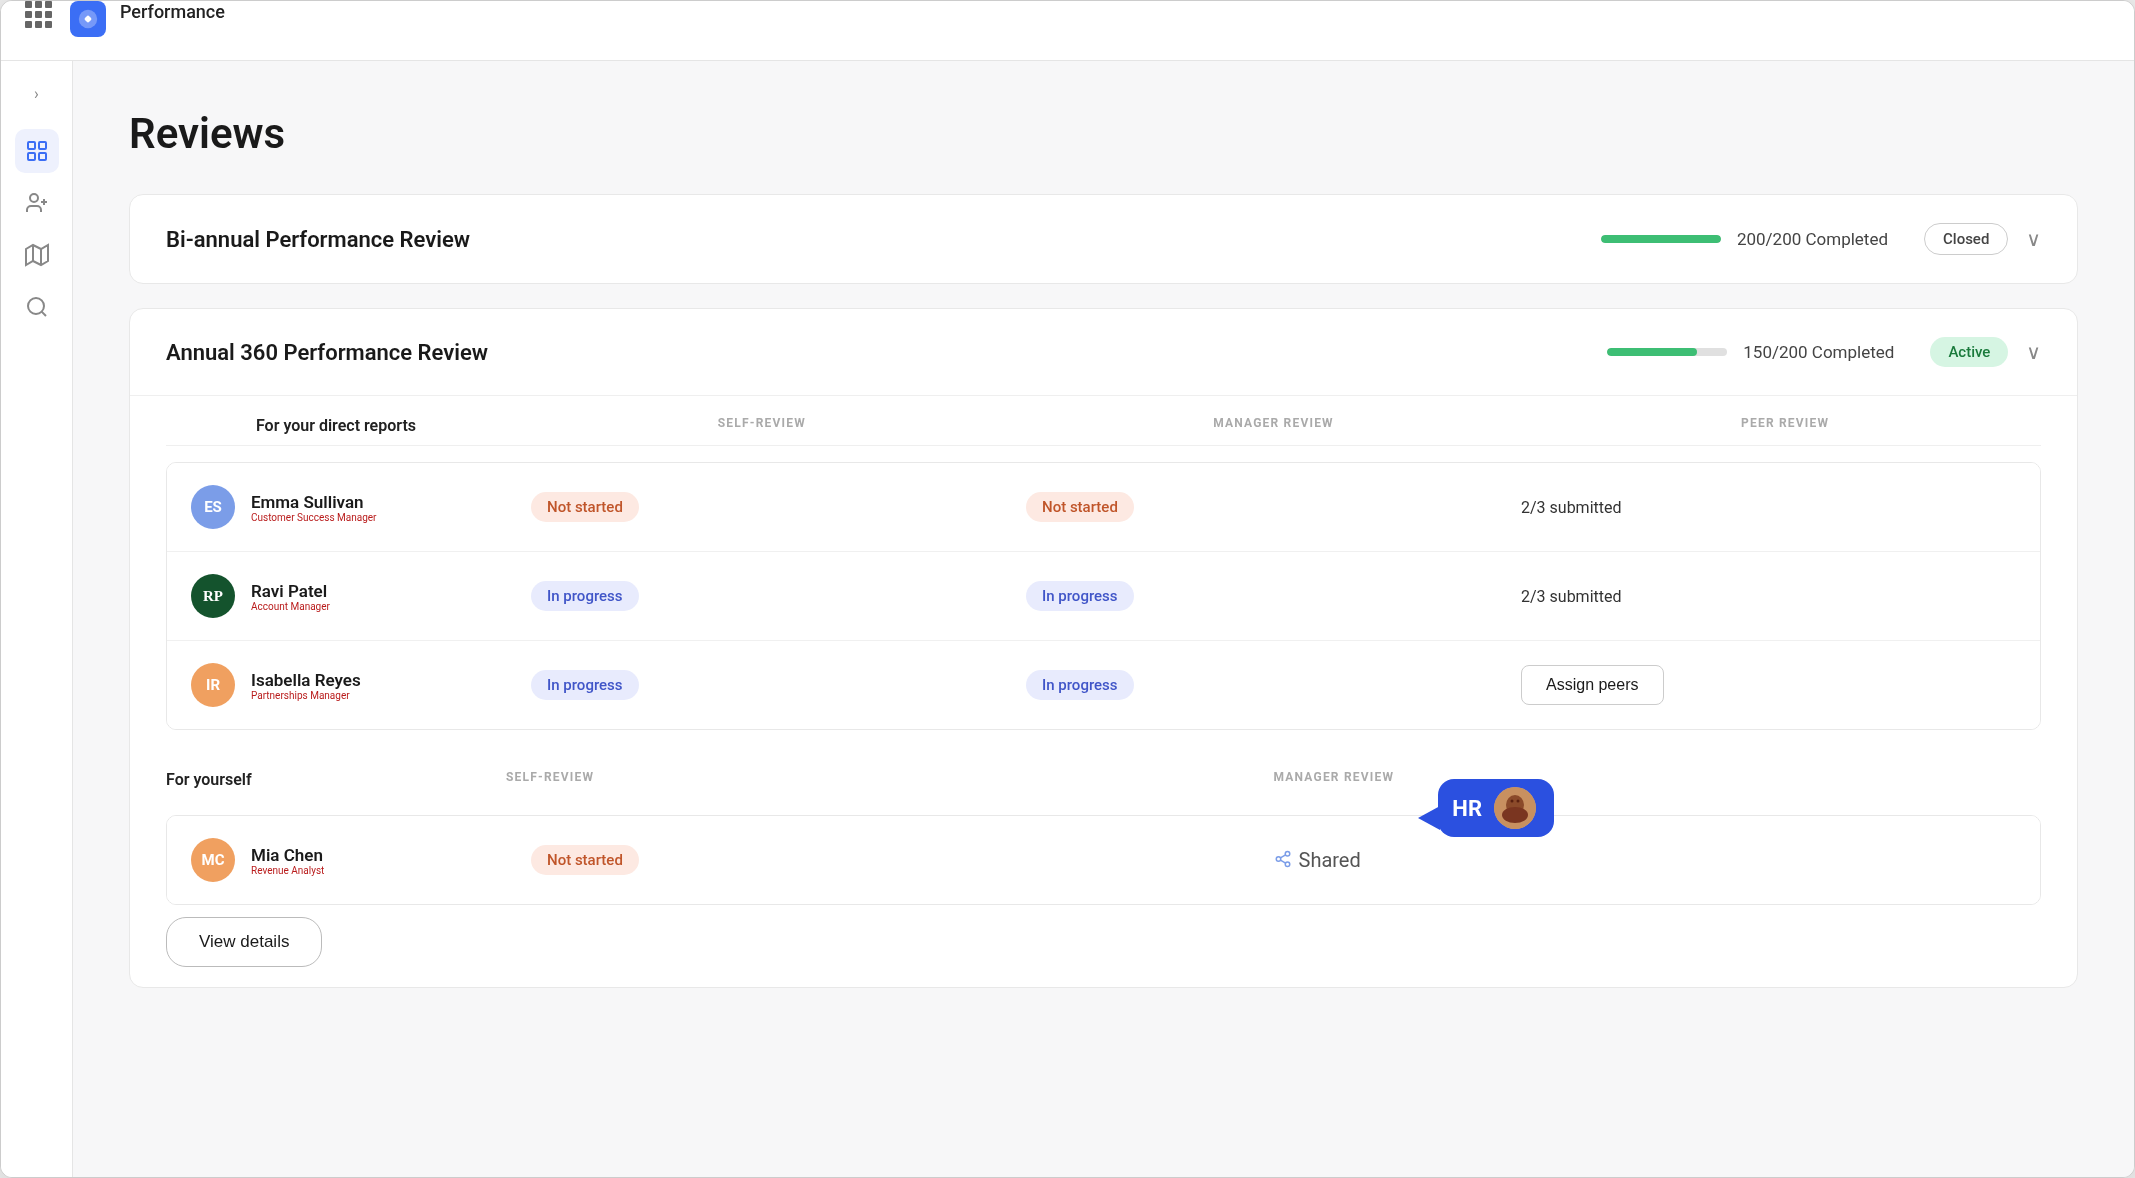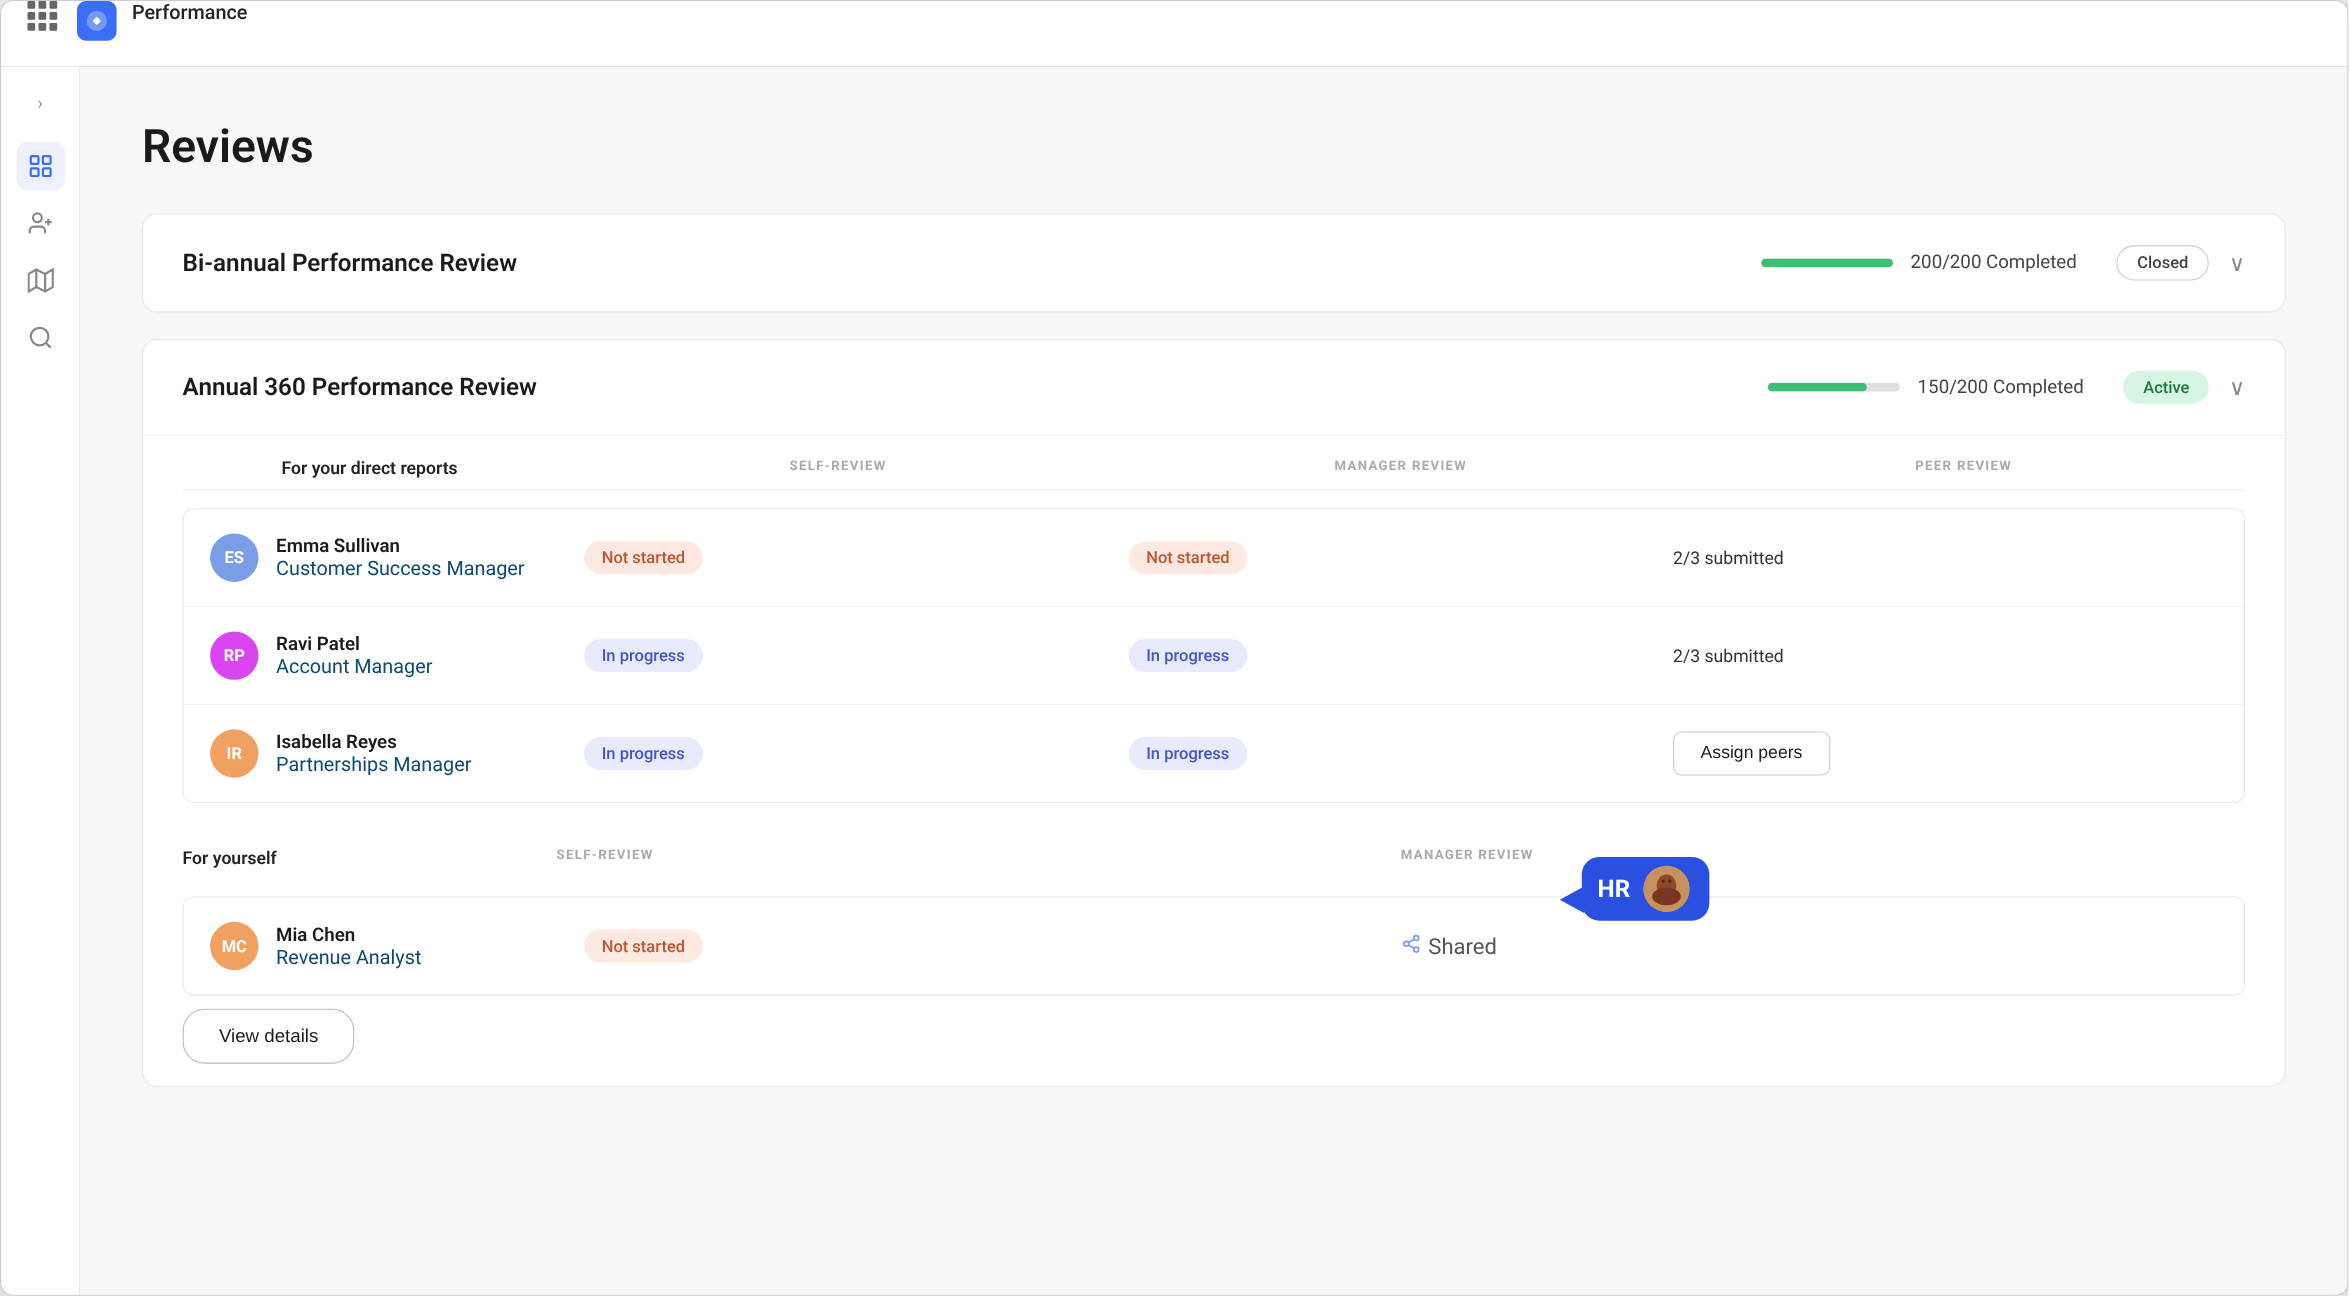--- a/index.html
+++ b/index.html
@@ -229,31 +229,31 @@
     .avatar {
       width: 44px; height: 44px;
       border-radius: 50%;
       display: flex; align-items: center; justify-content: center;
       font-size: 15px;
       font-weight: 700;
       color: #fff;
       flex-shrink: 0;
     }
     .avatar-es { background: #7b9de8; }
-    .avatar-rp { background: #d946ef; }
+    .avatar-rp { background: #14532d; font-family: Liberation Serif, serif; }
     .avatar-ir { background: #f0a060; }
     .avatar-mc { background: #f0a060; }
     .person-name {
       font-size: 17px;
       font-weight: 600;
       color: #1a1a1a;
     }
     .person-role {
-      font-size: 18px;
-      color: #0c4a6e;
+      font-size: 10px;
+      color: #b91c1c;
     }
     .pill {
       display: inline-flex;
       align-items: center;
       padding: 6px 16px;
       border-radius: 20px;
       font-size: 15px;
       font-weight: 500;
     }
     .pill-not-started {

